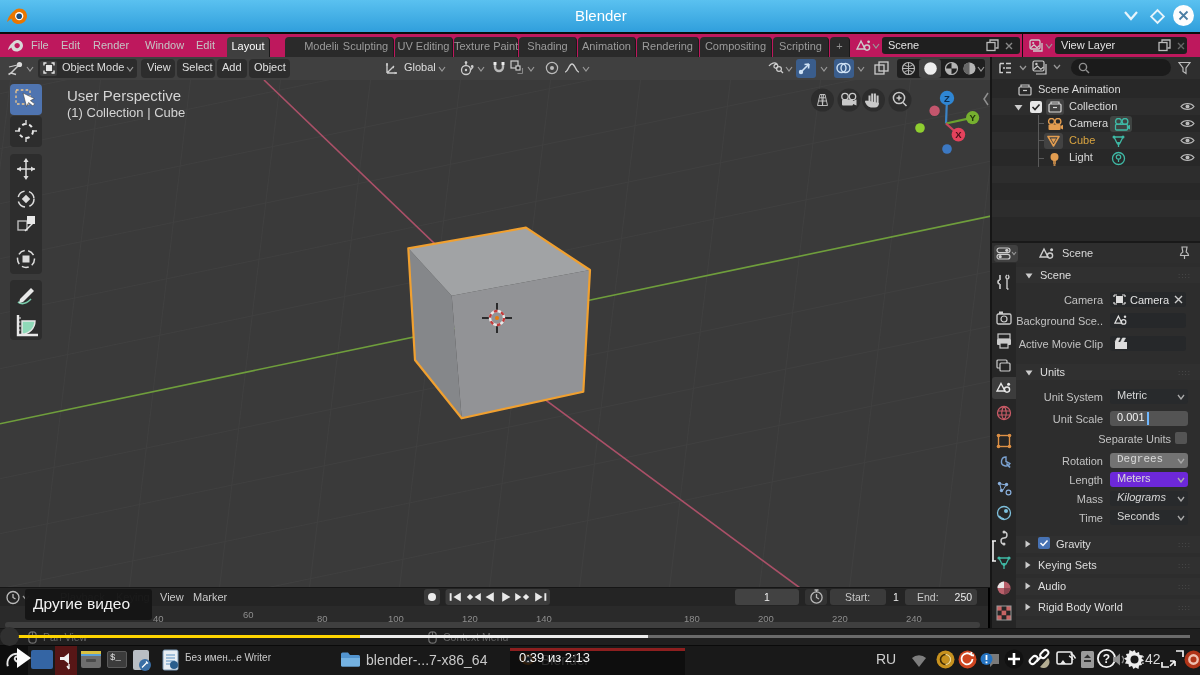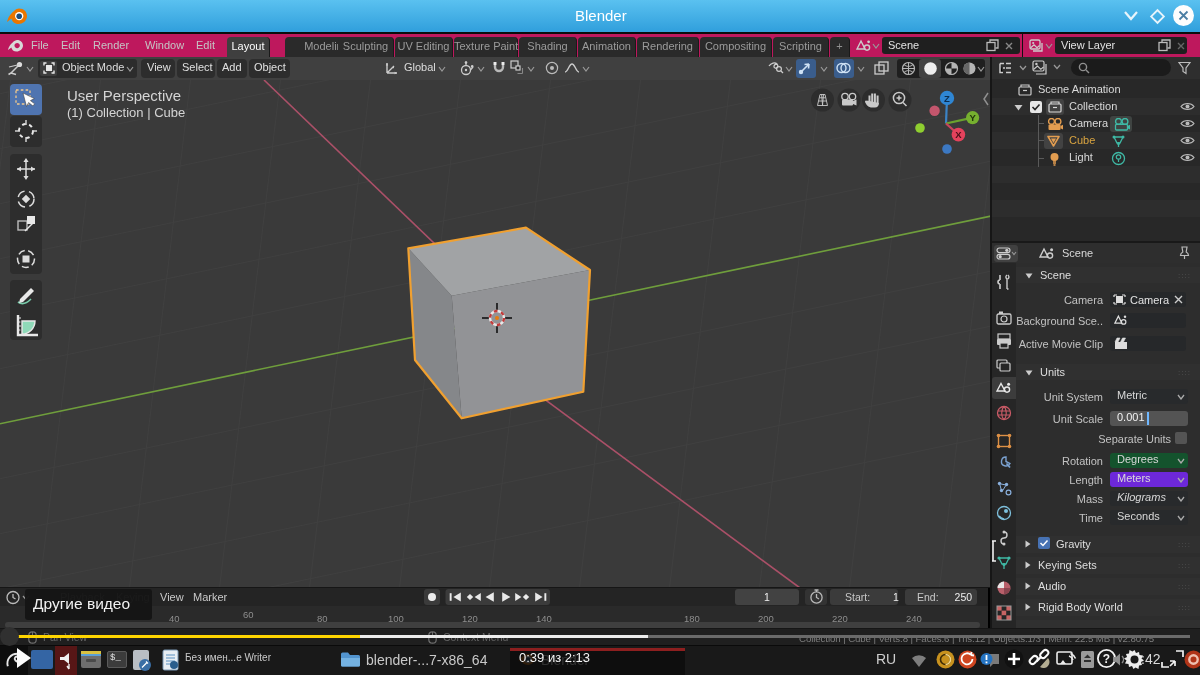--- a/index.html
+++ b/index.html
@@ -370,25 +370,25 @@
     <path d="M98.8 8 L102 5 L105.2 8 L102 11 Z" fill="#e9e9e9"></path>
     <path d="M111.2 3.5 V12.5 L118.6 8 Z" fill="#e9e9e9"></path>
     <rect x="120.4" y="4.2" width="1.9" height="7.6" fill="#e9e9e9"></rect>
   </svg>
   <div class="abs" style="left:735px;top:1px;width:64px;height:16px;background:#424242;border-radius:3px;color:#efefef;font-size:10.5px;text-align:center;line-height:16px;">1</div>
   <div class="abs" style="left:805px;top:1px;width:22px;height:16px;background:#333;border-radius:3px;"></div>
   <svg class="abs" style="left:809px;top:1px" width="15" height="15" viewBox="0 0 15 15">
       <circle cx="7.5" cy="8.5" r="5.6" fill="none" stroke="#b9b9b9" stroke-width="1.3"></circle>
       <path d="M7.5 5 V8.5 L10 10 M5.5 1 h4 M7.5 1 v2" stroke="#b9b9b9" stroke-width="1.3" fill="none"></path>
     </svg>
-  <div class="abs" style="left:830px;top:1px;width:68px;height:16px;background:#3b3b3b;border-radius:3px;font-size:10.5px;color:#c9c9c9;line-height:16px;"><span style="margin-left:15px;">Start:</span><span style="color:#ececec;margin-left:23px;">1</span></div>
+  <div class="abs" style="left:830px;top:1px;width:56px;height:16px;background:#3b3b3b;border-radius:3px;font-size:10.5px;color:#c9c9c9;line-height:16px;"><span style="margin-left:15px;">Start:</span><span style="color:#ececec;margin-left:23px;">1</span></div>
   <div class="abs" style="left:905px;top:1px;width:72px;height:16px;background:#3b3b3b;border-radius:3px;font-size:10.5px;color:#c9c9c9;line-height:16px;"><span style="margin-left:12px;">End:</span><span style="color:#ececec;margin-left:16px;">250</span></div>
 </div>
 <div class="abs" style="left:0;top:606px;width:988px;height:23px;background:#2a2a2a;font-size:9.5px;color:#8e8e8e;">
-  <span class="abs" style="left:169px;top:7px;">40</span>
+  <span class="abs" style="left:153px;top:7px;">40</span>
   <span class="abs" style="left:243px;top:3px;">60</span>
   <span class="abs" style="left:317px;top:7px;">80</span>
   <span class="abs" style="left:388px;top:7px;">100</span>
   <span class="abs" style="left:462px;top:7px;">120</span>
   <span class="abs" style="left:536px;top:7px;">140</span>
   <span class="abs" style="left:640px;top:7px;margin-top:7px;">160</span>
   <span class="abs" style="left:684px;top:7px;">180</span>
   <span class="abs" style="left:758px;top:7px;">200</span>
   <span class="abs" style="left:832px;top:7px;">220</span>
   <span class="abs" style="left:906px;top:7px;">240</span>
@@ -648,21 +648,21 @@
   <div class="abs" style="left:118px;top:146px;width:78px;height:15px;background:#282a2c;border-radius:3px;color:#d8d8d8;"><span style="margin-left:7px;">Metric</span></div>
   <svg class="abs" style="left:185px;top:151px" width="8" height="6" viewBox="0 0 8 6">
       <path d="M1 1 L4 5 L7 1" stroke="#aaa" stroke-width="1.3" fill="none"></path>
     </svg>
   <div class="abs" style="right:97px;top:170px;color:#c2c2c2;">Unit Scale</div>
   <div class="abs" style="left:118px;top:168px;width:78px;height:15px;background:#545454;border-radius:3px;color:#f2f2f2;"><span style="margin-left:7px;">0.001</span></div>
   <div class="abs" style="left:155px;top:169px;width:1.5px;height:13px;background:#70b8ff;"></div>
   <div class="abs" style="right:29px;top:190px;color:#c2c2c2;">Separate Units</div>
   <div class="abs" style="left:183px;top:189px;width:12px;height:12px;background:#545454;border-radius:2px;"></div>
   <div class="abs" style="right:97px;top:212px;color:#c2c2c2;">Rotation</div>
-  <div class="abs" style="left:118px;top:210px;width:78px;height:15px;background:#14532d;border-radius:3px;color:#d8d8d8;"><span style="margin-left:7px;">Degrees</span></div>
+  <div class="abs" style="left:118px;top:210px;width:78px;height:15px;background:#737373;border-radius:3px;color:#d8d8d8;font-family:Liberation Mono, monospace;"><span style="margin-left:7px;">Degrees</span></div>
   <svg class="abs" style="left:185px;top:215px" width="8" height="6" viewBox="0 0 8 6">
       <path d="M1 1 L4 5 L7 1" stroke="#aaa" stroke-width="1.3" fill="none"></path>
     </svg>
   <div class="abs" style="right:97px;top:231px;color:#c2c2c2;">Length</div>
   <div class="abs" style="left:118px;top:229px;width:78px;height:15px;background:#6d28d9;border-radius:3px;color:#d8d8d8;"><span style="margin-left:7px;">Meters</span></div>
   <svg class="abs" style="left:185px;top:234px" width="8" height="6" viewBox="0 0 8 6">
       <path d="M1 1 L4 5 L7 1" stroke="#aaa" stroke-width="1.3" fill="none"></path>
     </svg>
   <div class="abs" style="right:97px;top:250px;color:#c2c2c2;">Mass</div>
   <div class="abs" style="left:118px;top:248px;width:78px;height:15px;background:#282a2c;border-radius:3px;color:#d8d8d8;"><span style="margin-left:7px;font-style:italic;">Kilograms</span></div>
@@ -710,21 +710,20 @@
   <svg class="abs" style="left:28px;top:2px" width="9" height="13" viewBox="0 0 9 13">
       <rect x="0.8" y="0.8" width="7.4" height="11.4" rx="3.5" fill="none" stroke="#6e6e6e" stroke-width="1.2"></rect>
       <line x1="4.5" y1="1" x2="4.5" y2="5" stroke="#6e6e6e"></line>
     </svg>
   <div class="abs" style="left:43px;top:2px;font-size:10.5px;color:#666666;">Pan View</div>
   <svg class="abs" style="left:428px;top:2px" width="9" height="13" viewBox="0 0 9 13">
       <rect x="0.8" y="0.8" width="7.4" height="11.4" rx="3.5" fill="none" stroke="#6e6e6e" stroke-width="1.2"></rect>
       <line x1="4.5" y1="1" x2="4.5" y2="5" stroke="#6e6e6e"></line>
     </svg>
   <div class="abs" style="left:443px;top:2px;font-size:10.5px;color:#666666;">Context Menu</div>
-  <div class="abs" style="left:799px;top:4px;font-size:9.7px;color:#7e7e7e;letter-spacing:-0.1px;">Collection | Cube | Verts:8 | Faces:6 | Tris:12 | Objects:1/3 | Mem: 22.5 MB | v2.80.75</div>
 </div>
 
 <div class="abs" style="left:8px;top:635px;width:352px;height:3px;background:#ffd500;z-index:40;"></div>
 <div class="abs" style="left:360px;top:635px;width:288px;height:3px;background:#ececec;z-index:40;"></div>
 <div class="abs" style="left:648px;top:635px;width:542px;height:3px;background:#6a6a6a;z-index:40;"></div>
 <div class="abs" style="left:0px;top:627px;width:19px;height:19px;border-radius:50%;background:#303030;z-index:41;"></div>
 
 <div class="abs" style="left:25px;top:589px;width:127px;height:31px;background:rgba(21,21,21,0.97);border-radius:3px;z-index:50;"></div>
 <div class="abs" style="left:33px;top:595px;color:#f2f2f2;font-size:15.5px;z-index:51;">Другие видео</div>
 

